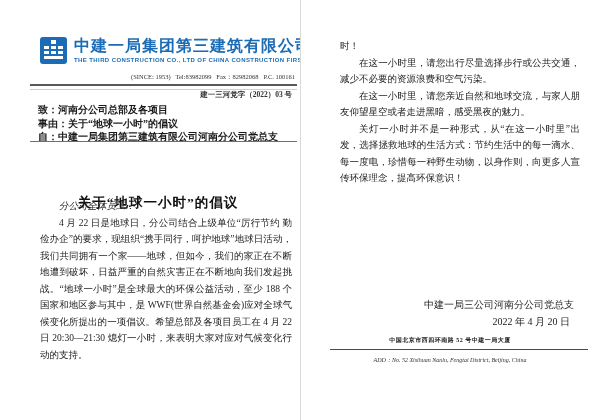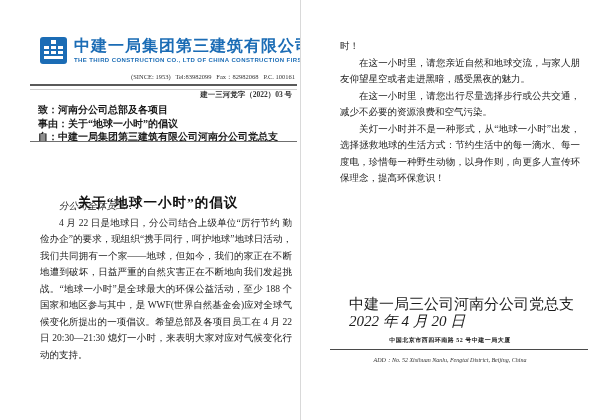--- a/index.html
+++ b/index.html
@@ -25,22 +25,22 @@
 
   .doc-title{position:absolute;left:8px;top:158px;width:300px;text-align:center;font-size:13.5px;font-weight:bold;color:#111;letter-spacing:1px;margin-top:36px;}
 
   .body-text{font-size:9.5px;line-height:16.5px;text-align:justify;color:#1c1c1c;}
   .body-left{position:absolute;left:40px;top:198px;width:252px;}
   .body-right{position:absolute;left:40px;top:38px;width:240px;}
   .body-text p{margin:0;text-indent:2em;}
   .body-text p.no-indent{text-indent:0;}
   .salutation{margin:0;text-indent:0;font-style:italic;}
 
-  .signature-block{position:absolute;right:26px;top:296px;text-align:left;font-size:15px;color:#1c1c1c;line-height:17px;}
-  .signature-date{padding-right:4px;font-style:italic;}
+  .signature-block{position:absolute;right:26px;top:296px;text-align:right;font-size:10px;color:#1c1c1c;line-height:17px;}
+  .signature-date{padding-right:4px;}
 
   .footer-cn{position:absolute;left:0;top:336px;width:300px;text-align:center;font-size:6px;font-weight:bold;color:#222;letter-spacing:0.5px;}
   .footer-rule{position:absolute;left:30px;right:12px;top:349px;border-top:1px solid #4a4a4a;}
   .footer-en{position:absolute;left:0;top:356px;width:300px;text-align:center;font-size:6px;font-style:italic;color:#333;}
 </style>
 </head>
 <body>
 
 <div class="canvas">
 
@@ -82,23 +82,23 @@
     <div class="body-text body-left">
       <p class="salutation">分公司全体员工：</p>
       <p>4 月 22 日是地球日，分公司结合上级单位“厉行节约 勤俭办企”的要求，现组织“携手同行，呵护地球”地球日活动，我们共同拥有一个家——地球，但如今，我们的家正在不断地遭到破坏，日益严重的自然灾害正在不断地向我们发起挑战。“地球一小时”是全球最大的环保公益活动，至少 188 个国家和地区参与其中，是 WWF(世界自然基金会)应对全球气候变化所提出的一项倡议。希望总部及各项目员工在 4 月 22 日 20:30—21:30 熄灯一小时，来表明大家对应对气候变化行动的支持。</p>
     </div>
   </div>
 
   <div class="page page-right">
 
     <div class="body-text body-right">
       <p class="no-indent">时！</p>
+      <p>在这一小时里，请您出行尽量选择步行或公共交通，减少不必要的资源浪费和空气污染。</p>
       <p>在这一小时里，请您亲近自然和地球交流，与家人朋友仰望星空或者走进黑暗，感受黑夜的魅力。</p>
-      <p>在这一小时里，请您出行尽量选择步行或公共交通，减少不必要的资源浪费和空气污染。</p>
-      <p>关灯一小时并不是一种形式，从“地球一小时”出发，选择拯救地球的生活方式：节约生活中的每一滴水、每一度电，珍惜每一种野生动物，以身作则，向更多人宣传环保理念，提高环保意识！</p>
+      <p>关灯一小时并不是一种形式，从“在这一小时里”出发，选择拯救地球的生活方式：节约生活中的每一滴水、每一度电，珍惜每一种野生动物，以身作则，向更多人宣传环保理念，提高环保意识！</p>
     </div>
 
     <div class="signature-block">
       <div>中建一局三公司河南分公司党总支</div>
       <div class="signature-date">2022 年 4 月 20 日</div>
     </div>
 
     <div class="footer-cn">中国北京市西四环南路 52 号中建一局大厦</div>
     <div class="footer-rule"></div>
     <div class="footer-en">ADD：No. 52 Xisihuan Nanlu, Fengtai District, Beijing, China</div>

